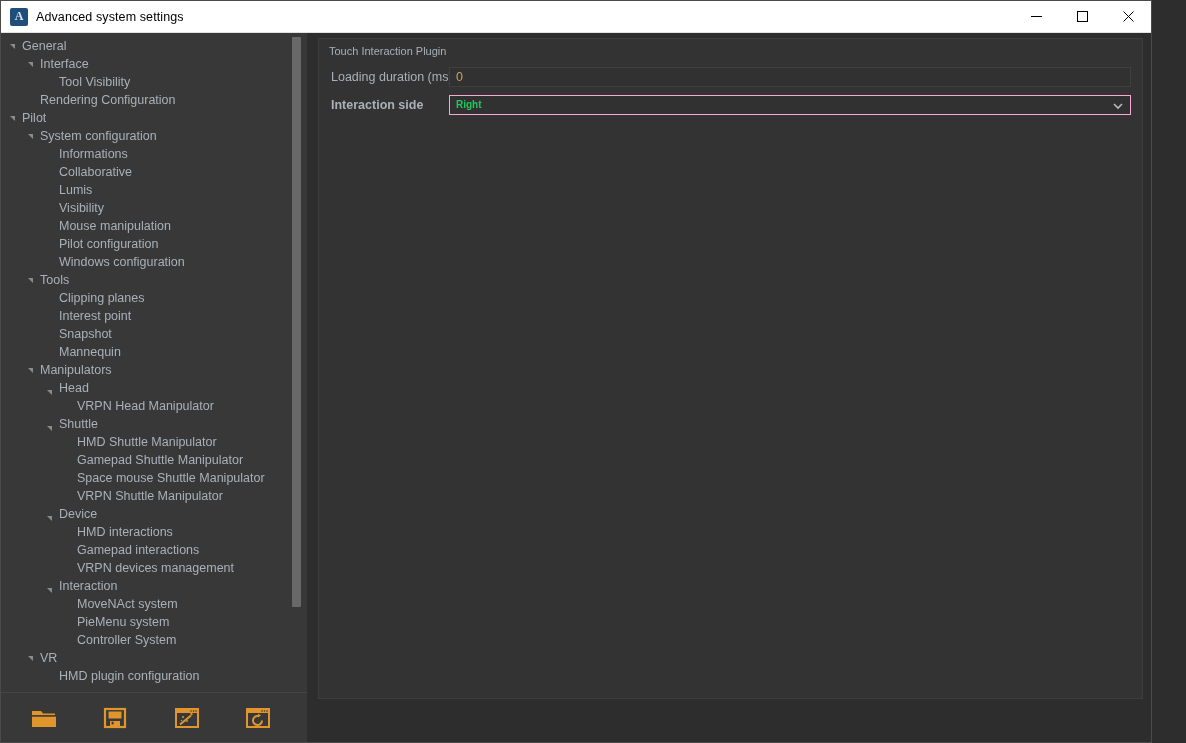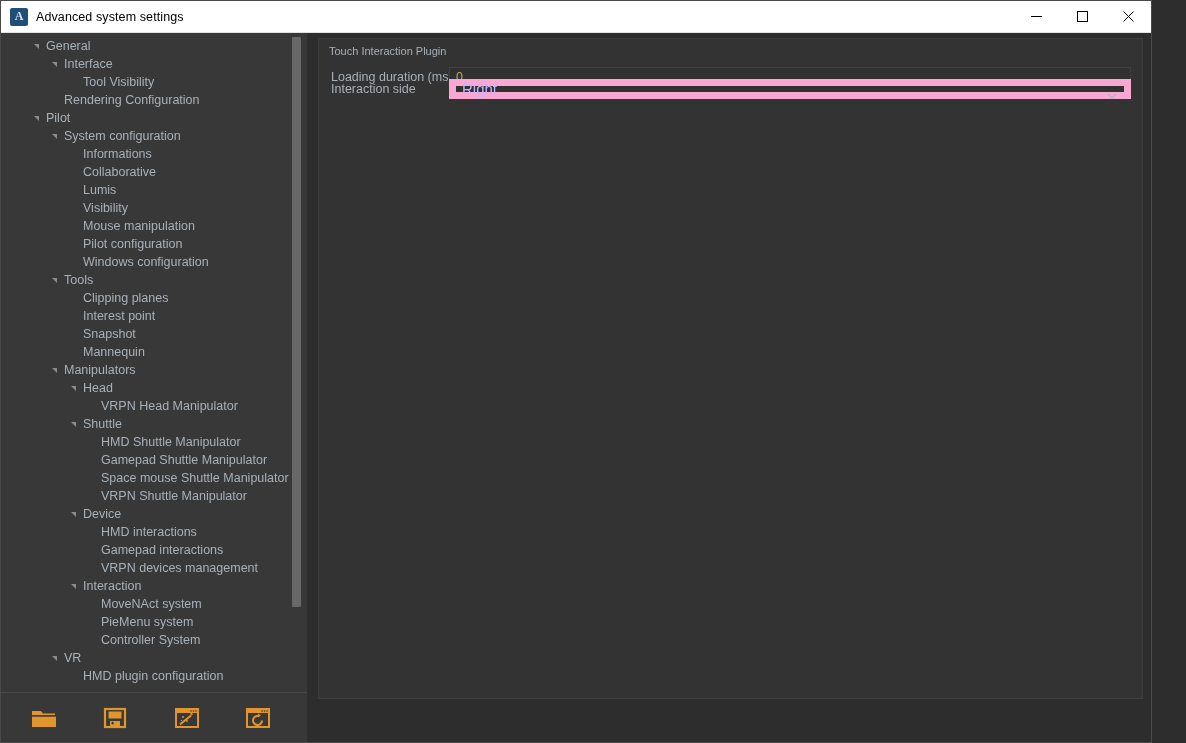--- a/index.html
+++ b/index.html
@@ -103,21 +103,20 @@
     flex: 1 1 auto;
     position: relative;
     overflow: hidden;
     background: #383838;
   }
   .tree {
     position: absolute;
     left: 0; top: 0;
     width: 290px;
     padding-top: 4px;
-    margin-left: 24px;
   }
   .tree-row {
     height: 18px;
     display: flex;
     align-items: center;
     font-size: 12.5px;
     color: #a9b0b8;
     white-space: nowrap;
     cursor: default;
     padding-left: 2px;
@@ -136,21 +135,21 @@
     width: 0; height: 0;
     border-left: 5px solid transparent;
     border-top: 5px solid #8b8b8b;
   }
   .arrow.none::before { content: none; }
   .tree-label { line-height: 18px; }
 
   
   .lvl0 { padding-left: 8px; }
   .lvl1 { padding-left: 26px; }
-  .lvl2 { padding-left: 45px; }
+  .lvl2 { padding-left: 45px; align-items: flex-end; }
   .lvl3 { padding-left: 63px; }
 
   
   .scrollbar {
     position: absolute;
     right: 6px;
     top: 0;
     width: 9px;
     height: 100%;
     background: transparent;
@@ -215,21 +214,21 @@
   }
   .field-row {
     position: absolute;
     left: 0;
     right: 0;
     height: 20px;
     display: flex;
     align-items: center;
   }
   .field-row.r1 { top: 28px; }
-  .field-row.r2 { top: 40px; }
+  .field-row.r2 { top: 56px; font-weight: bold; }
   .field-label {
     width: 130px;
     padding-left: 12px;
     box-sizing: border-box;
     font-size: 12.5px;
     color: #a9b0b8;
     white-space: nowrap;
   }
   .field-control {
     flex: 1 1 auto;
@@ -248,23 +247,23 @@
     font-family: "Liberation Sans", sans-serif;
     padding: 0 0 0 6px;
     outline: none;
   }
   .text-input::placeholder { color: #6d6d6d; }
   .select-box {
     width: 100%;
     height: 20px;
     box-sizing: border-box;
     background: #313131;
-    border: 7px solid #f9a8d4;
-    color: #c4b5fd;
-    font-size: 15px;
+    border: 1px solid #f9a8d4;
+    color: #22c55e;
+    font-size: 10px;
     display: flex;
     align-items: center;
     padding-left: 6px;
     position: relative;
     cursor: default;
   }
   .select-value { line-height: 20px; }
   .chevron {
     position: absolute;
     right: 7px;

